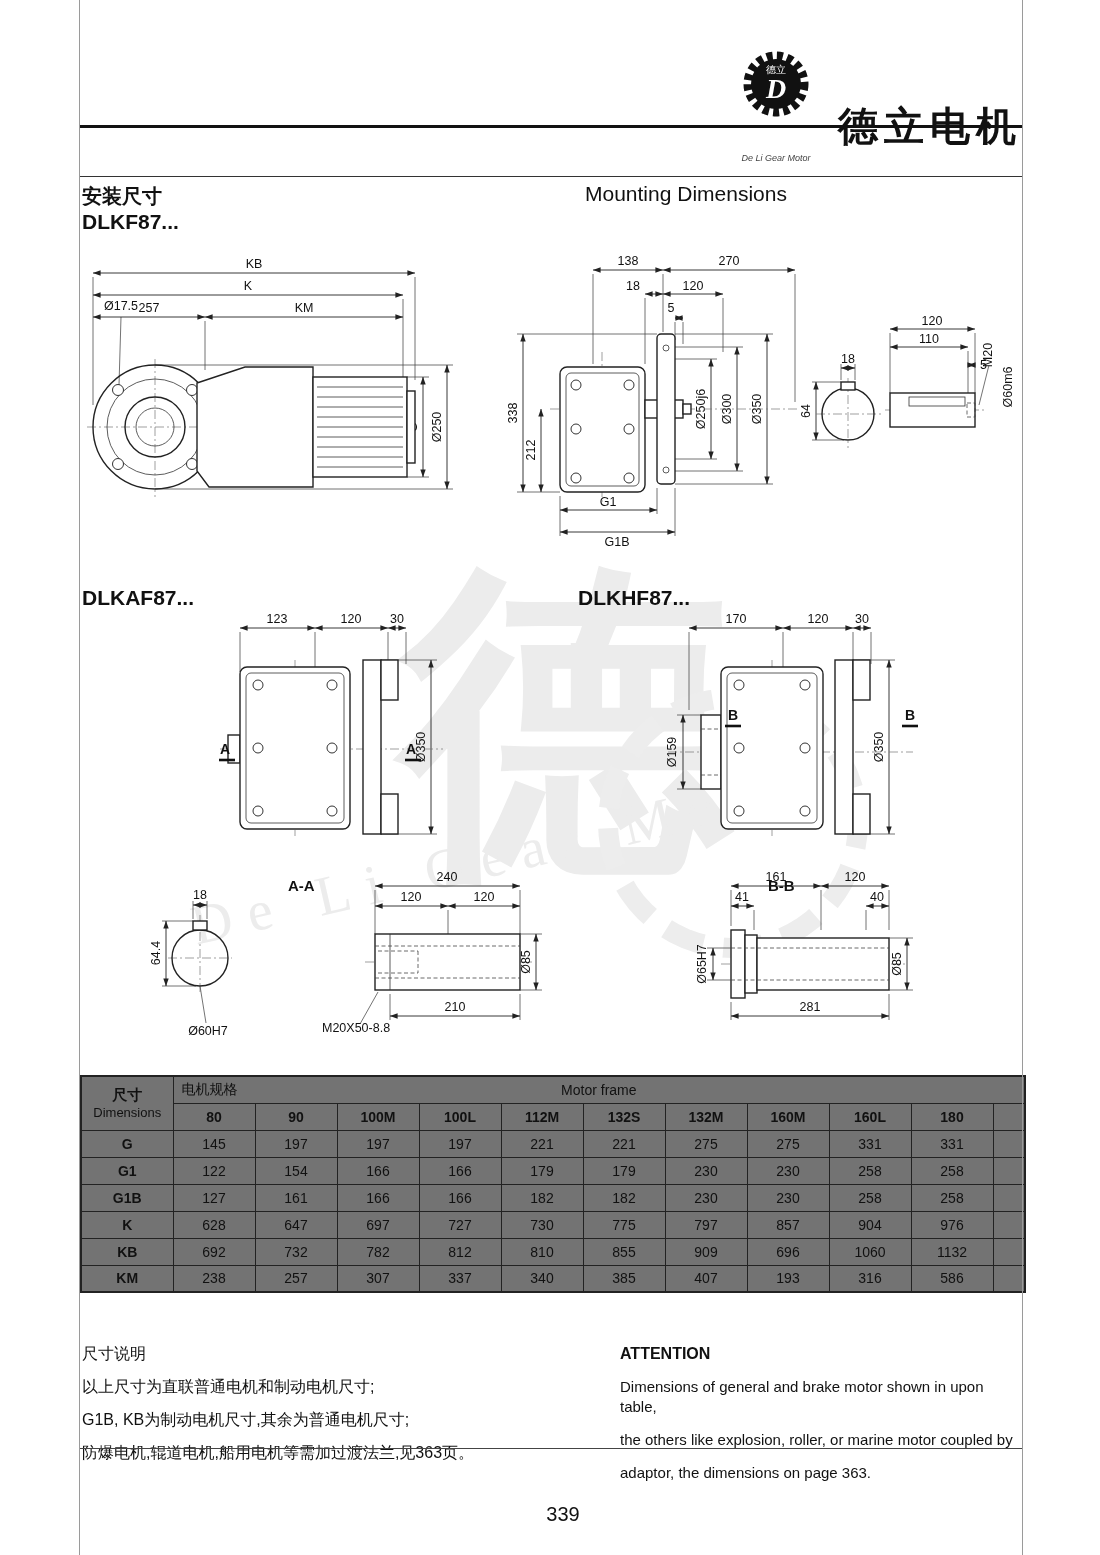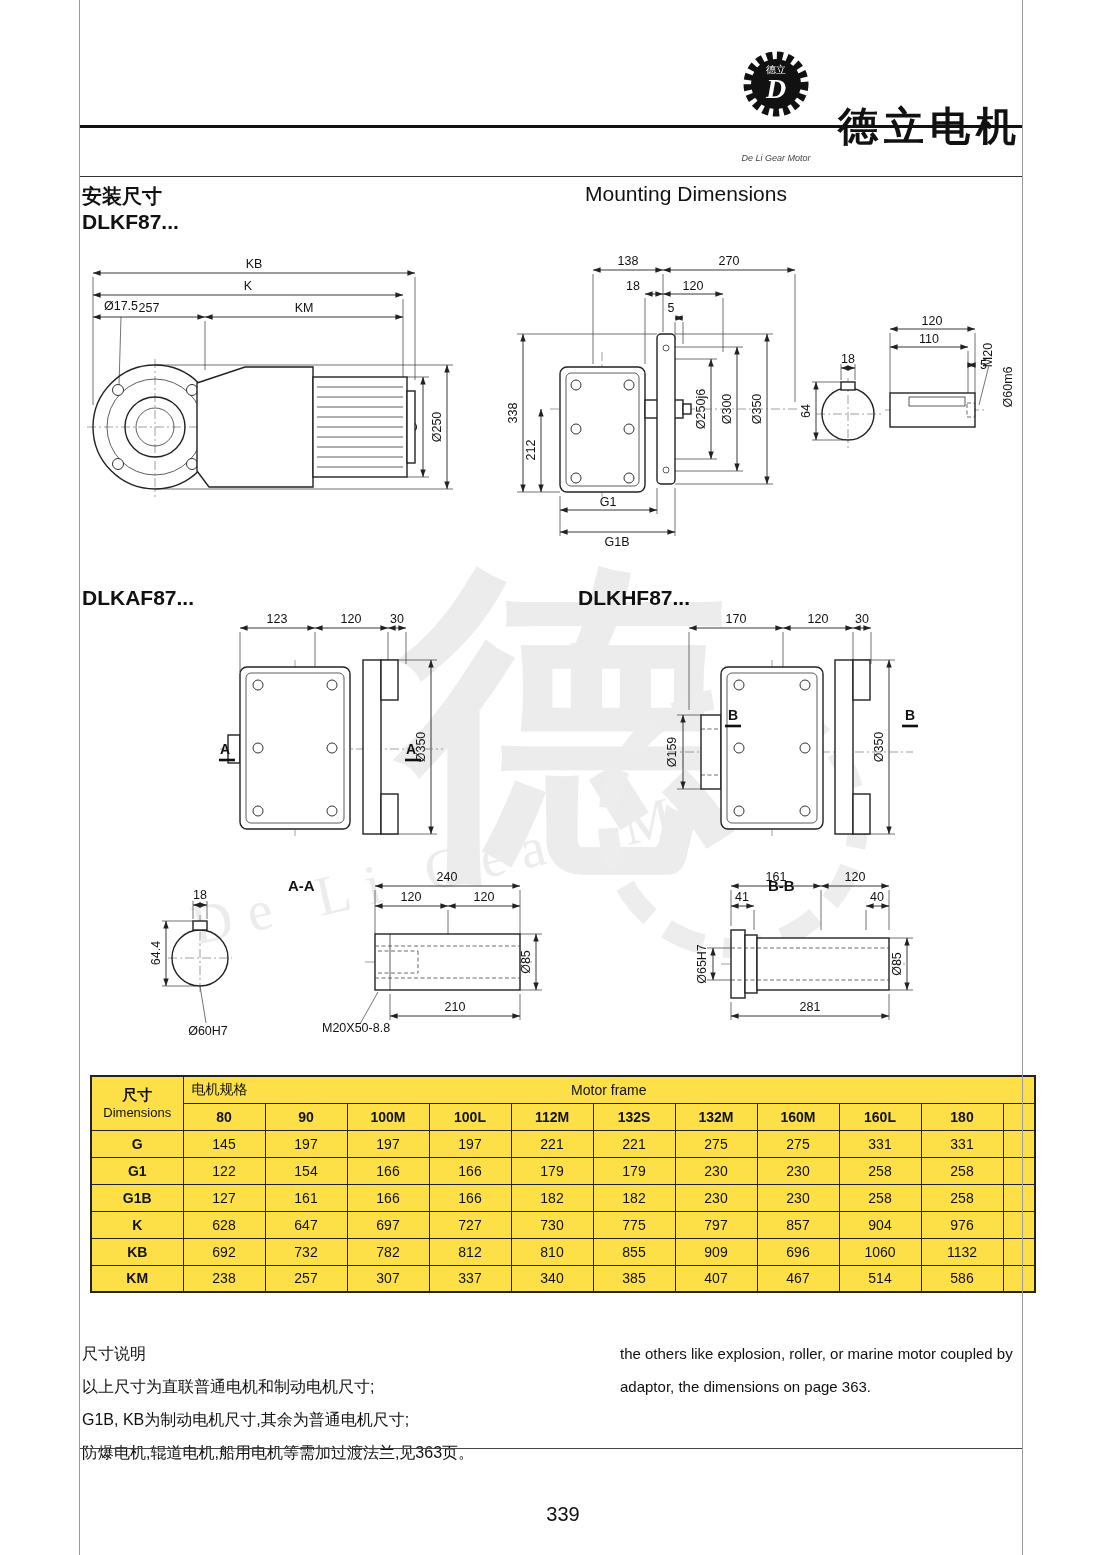--- a/index.html
+++ b/index.html
@@ -18,21 +18,21 @@
   .ol  { fill:none; stroke:#222; stroke-width:1.4; }
   .fl  { fill:#fff; stroke:#222; stroke-width:1.4; }
   .tl  { fill:none; stroke:#333; stroke-width:0.8; }
   .hl  { fill:none; stroke:#444; stroke-width:0.8; stroke-dasharray:4 2.5; }
   .cl  { fill:none; stroke:#777; stroke-width:0.7; stroke-dasharray:9 3 2 3; }
   .dim { stroke:#222; stroke-width:0.9; marker-start:url(#arr); marker-end:url(#arr); }
   .ext { stroke:#444; stroke-width:0.75; }
   .sec { stroke:#111; stroke-width:2.6; }
   .bolt{ fill:#fff; stroke:#333; stroke-width:1; }
   .dims-table { position:absolute; left:80px; top:1075px; width:944px; border-collapse:collapse; table-layout:fixed;
-                background:#fde047; z-index:2; font-size:14px; border:2px solid #222;margin-left:10px; }
+                background:#737373; z-index:2; font-size:14px; border:2px solid #222; }
   .dims-table th, .dims-table td { border:1px solid #222; text-align:center; height:27px; padding:0; font-weight:normal; }
   .dims-table thead th { font-weight:bold; }
   .dims-table .rowlabel { font-weight:bold; }
   .dims-table .dimcell { font-weight:normal; }
   .dims-table .dimcell .cn { font-size:15px; font-weight:bold; display:block; }
   .dims-table .dimcell .en { font-size:13px; display:block; }
   .motorhead { position:relative; }
   .motorhead .spec { position:absolute; left:8px; top:50%; transform:translateY(-50%); font-weight:normal; font-size:14px; }
   .notes p { margin:0 0 13px 0; }
 </style>
@@ -524,35 +524,37 @@
       </tr>
       <tr>
         <th class="rowlabel">KM</th>
         <td>238</td>
         <td>257</td>
         <td>307</td>
         <td>337</td>
         <td>340</td>
         <td>385</td>
         <td>407</td>
-        <td>467</td>
-        <td>514</td>
+        <td>193</td>
+        <td>316</td>
         <td>586</td>
         <td></td>
       </tr>
     </tbody>
   </table>
 
   <div class="lbl notes" style="left:82px; top:1303px; width:480px; font-size:16px; line-height:20px;">
     <p>尺寸说明</p>
     <p>以上尺寸为直联普通电机和制动电机尺寸;</p>
     <p>G1B, KB为制动电机尺寸,其余为普通电机尺寸;</p>
     <p>防爆电机,辊道电机,船用电机等需加过渡法兰,见363页。</p>
   </div>
   <div class="lbl notes" style="left:620px; top:1303px; width:400px; font-size:15px; line-height:20px;">
+    <p style="font-weight:bold; font-size:16px;">ATTENTION</p>
+    <p>Dimensions of general and brake motor shown in upon table,</p>
     <p>the others like explosion, roller, or marine motor coupled by</p>
     <p>adaptor, the dimensions on page 363.</p>
   </div>
 
   <div class="hrule" style="top:1448px; height:1px; background:#444;"></div>
   <div class="lbl" style="left:0; top:1462px; width:1100px; text-align:center; font-size:20px;padding-left:26px;">339</div>
 
 </div>
 
 </body></html>

